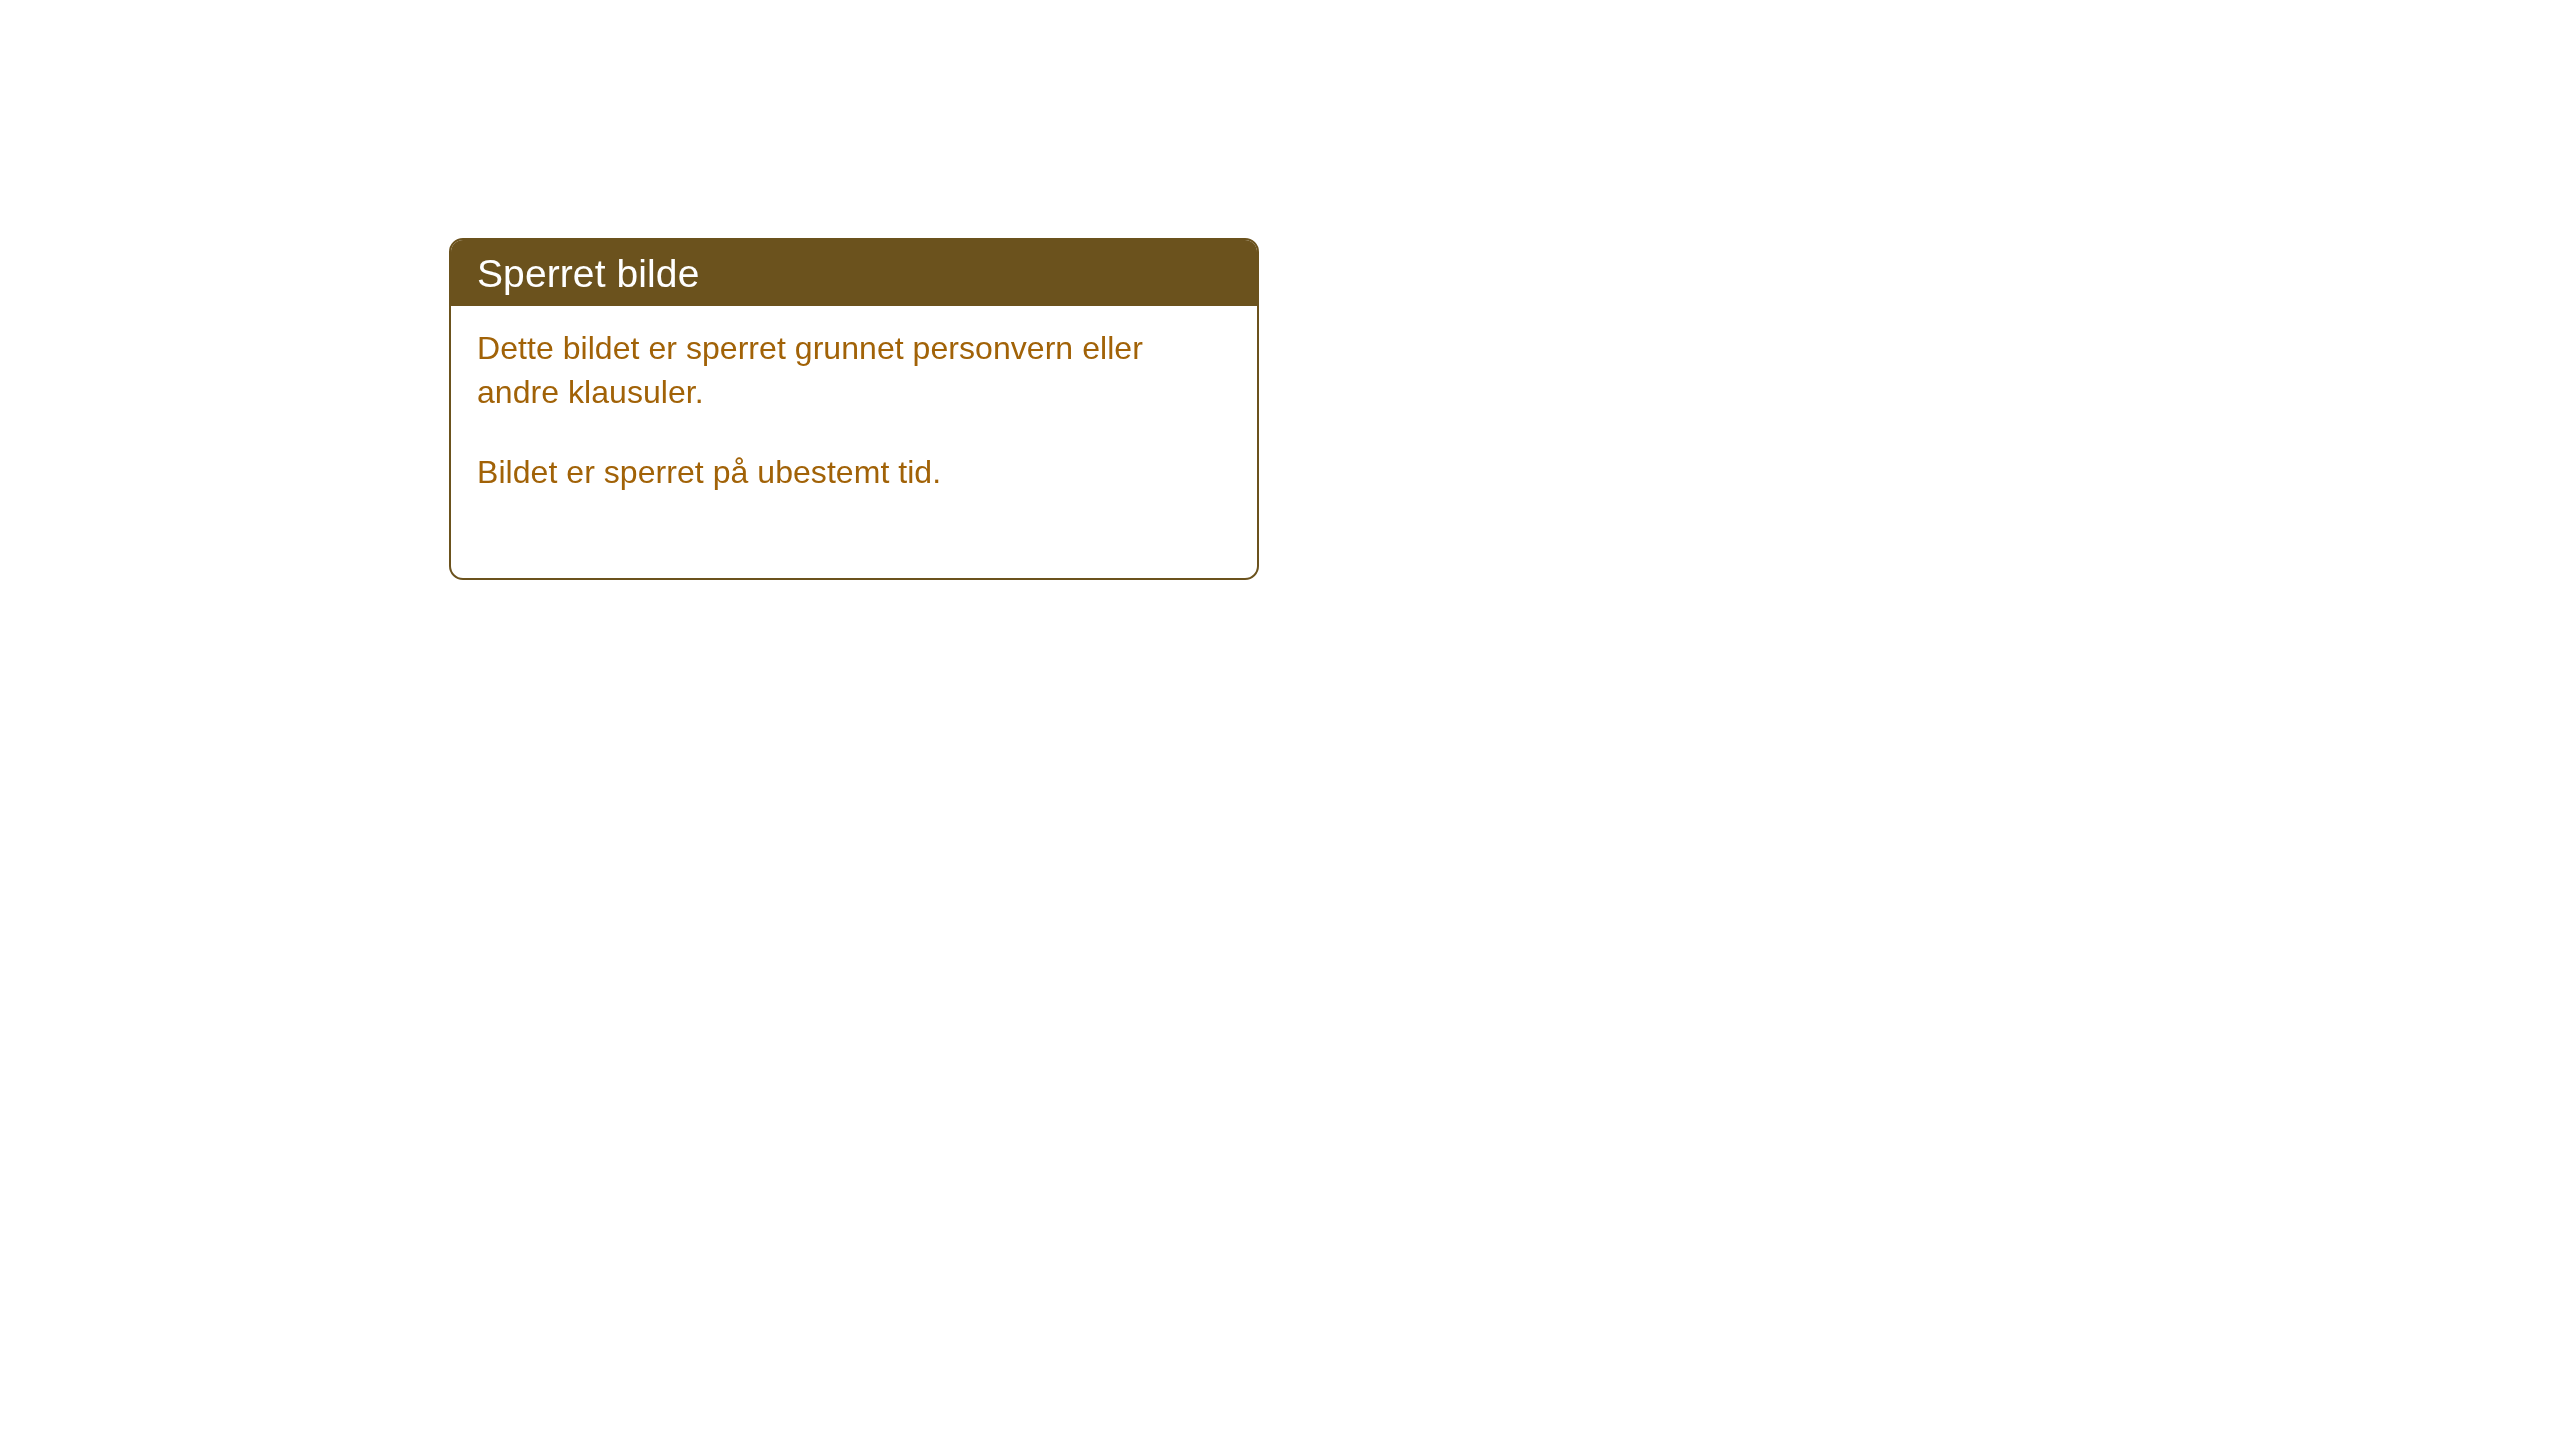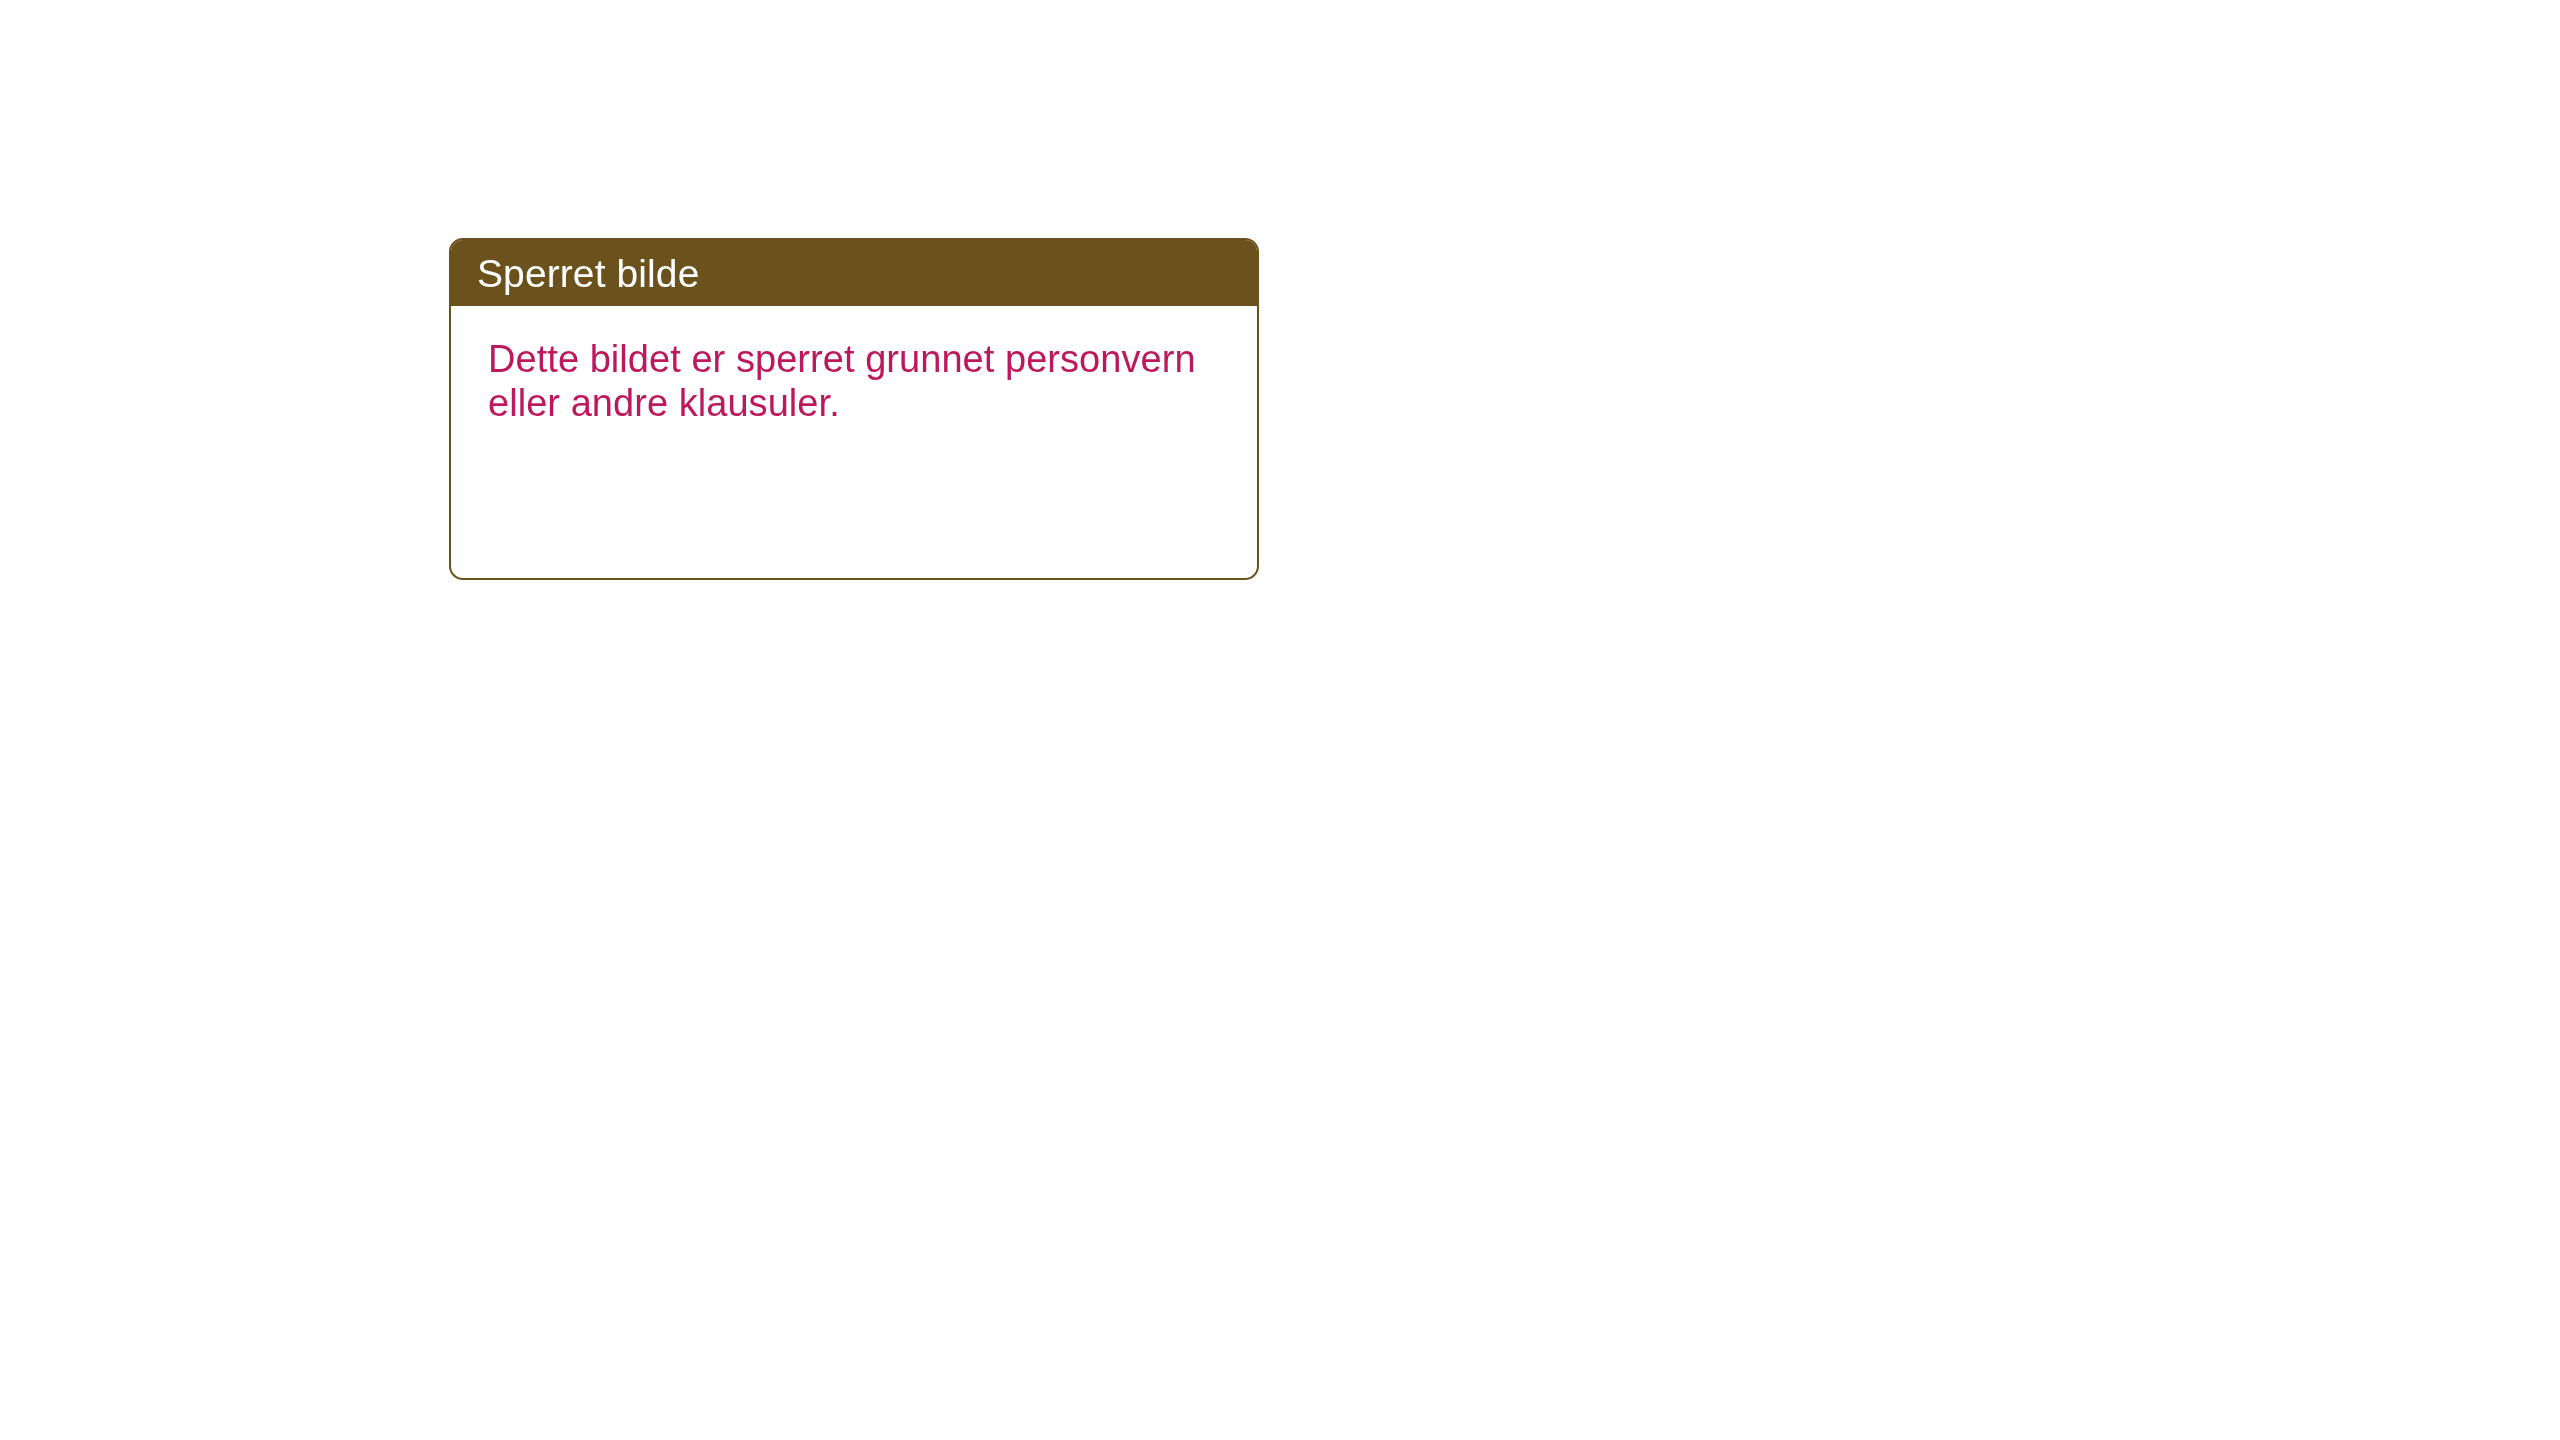--- a/index.html
+++ b/index.html
@@ -66,40 +66,41 @@
     letter-spacing: 0.1px;
     white-space: nowrap;
   }
 
   .card-body {
     box-sizing: border-box;
     padding: 20px 26px 0 26px;
   }
 
   .card-paragraph {
-    color: #be185d;
-    font-size: 38px;
+    color: #a16207;
+    font-size: 32px;
     line-height: 44px;
     font-weight: 400;
-    margin: 11px;
+    margin: 0;
     letter-spacing: 0.05px;
   }
 
   .card-paragraph + .card-paragraph {
     margin-top: 36px;
   }
 </style>
 </head>
 <body>
 
 <div class="stage">
 
   <section class="notice-card" id="card-no">
     <div class="card-header">
       <h2 class="card-header-title">Sperret bilde</h2>
     </div>
     <div class="card-body">
       <p class="card-paragraph">Dette bildet er sperret grunnet personvern eller andre klausuler.</p>
+      <p class="card-paragraph">Bildet er sperret på ubestemt tid.</p>
     </div>
   </section>
 
 
 </div>
 
 </body></html>

